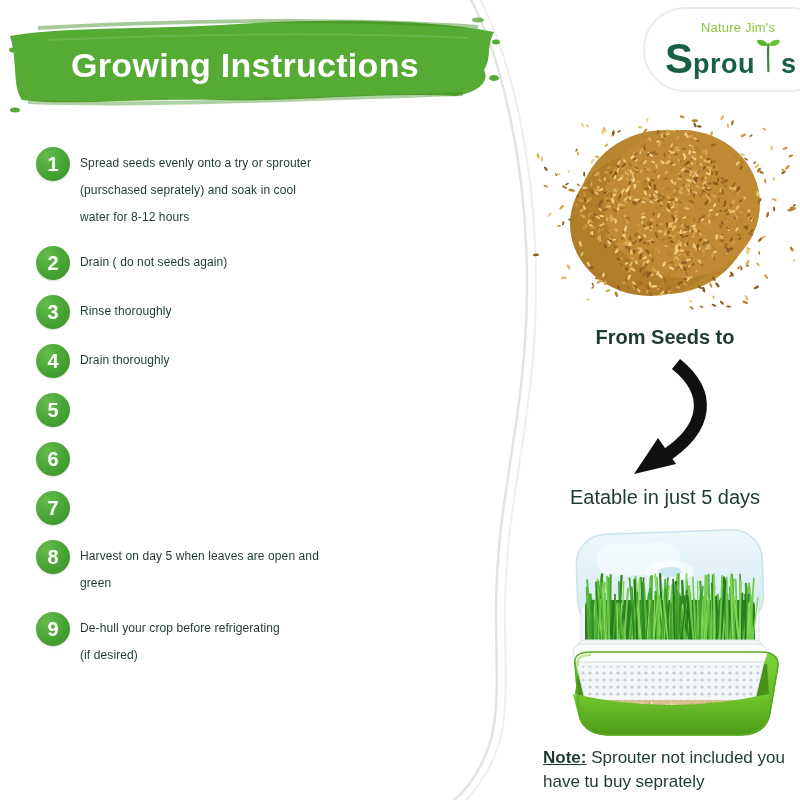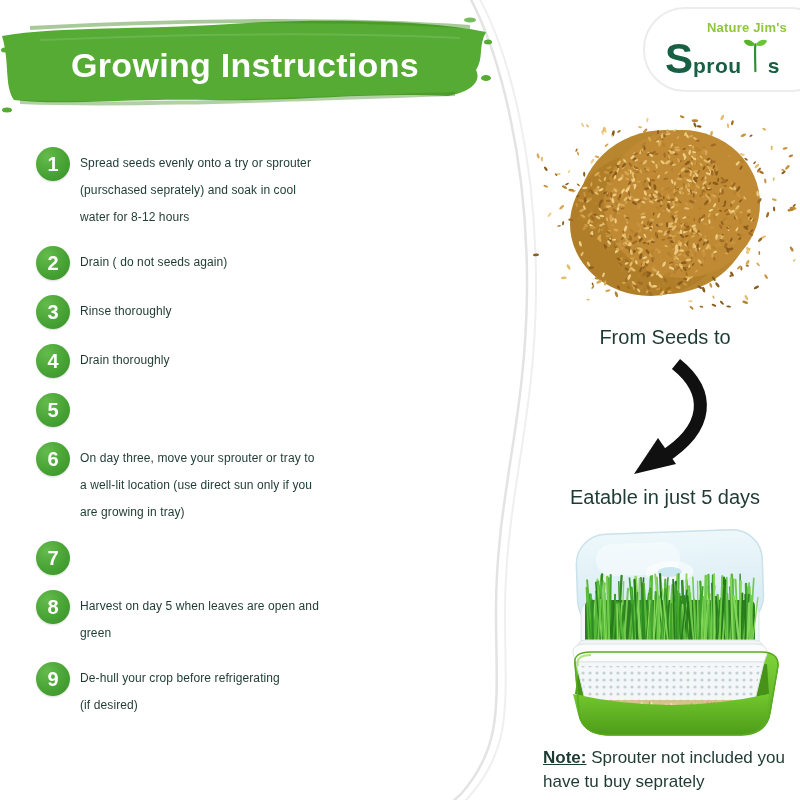--- a/index.html
+++ b/index.html
@@ -11,30 +11,30 @@
   }
   
   #panel-lines{position:absolute;left:0;top:0;width:800px;height:800px;z-index:0;}
   
   .logo-card{
     position:absolute;left:643px;top:7px;width:185px;height:81px;
     background:#fff;border:2px solid #ececec;border-radius:42px;z-index:2;
   }
   .logo{position:absolute;left:20px;top:10px;width:150px;height:62px;}
   .logo-nature{
-    position:absolute;left:36px;top:1px;font-size:13px;font-weight:bold;
-    color:var(--logo_light_green,#8dc63f);letter-spacing:.2px;white-space:nowrap;margin-left:6px;
+    position:absolute;left:36px;top:1px;font-size:13px;font-weight:normal;
+    color:var(--logo_light_green,#8dc63f);letter-spacing:.2px;white-space:nowrap;
   }
   .logo-main{position:absolute;left:0;top:8px;display:flex;align-items:baseline;
     color:var(--logo_dark_green,#176043);font-weight:bold;line-height:1;}
   .logo-main .big-s{font-size:42px;}
-  .logo-main .small{font-size:21px;letter-spacing:.5px;}
+  .logo-main .small{font-size:27px;letter-spacing:.5px;}
   .sprout-t{position:relative;top:6px;margin:0 1px;}
   
-  .brush-wrap{position:absolute;left:0;top:6px;width:492px;height:114px;z-index:1;}
+  .brush-wrap{position:absolute;left:0;top:6px;width:492px;height:114px;z-index:1;padding-left:8px;}
   .brush-title{
     position:absolute;left:0;top:40px;width:490px;text-align:center;
     color:#ffffff;font-size:34px;font-weight:bold;letter-spacing:.3px;z-index:2;
   }
   
   .steps{position:absolute;left:36px;top:150px;width:460px;z-index:1;}
   .step{display:flex;align-items:flex-start;margin-bottom:18px;}
   .step-num{
     width:34px;height:34px;border-radius:50%;flex:0 0 34px;margin-right:10px;margin-top:-3px;
     background:radial-gradient(circle at 32% 28%, #63bb4b, var(--circle_green,#46a233) 58%, #3c8f2a);
@@ -43,21 +43,21 @@
     box-shadow:0 1px 2px rgba(0,0,0,.15);
   }
   .step-text{
     font-size:12px;line-height:27px;white-space:pre-line;max-width:408px;
     color:var(--text_dark,#1d3a33);font-weight:500;letter-spacing:.1px;
   }
   
   .seeds-wrap{position:absolute;left:530px;top:112px;width:270px;height:200px;z-index:1;}
   .from-seeds{
     position:absolute;left:530px;top:326px;width:270px;text-align:center;
-    font-size:20px;font-weight:400;z-index:1;
+    font-size:20px;font-weight:700;z-index:1;
   }
   .big-arrow{position:absolute;left:618px;top:358px;z-index:1;}
   .eatable{
     position:absolute;left:515px;top:486px;width:300px;text-align:center;
     font-size:20px;font-weight:500;z-index:1;
   }
   .tray-wrap{position:absolute;left:545px;top:516px;width:250px;height:228px;z-index:1;}
   .note{
     position:absolute;left:543px;top:746px;width:272px;z-index:1;
     font-size:17px;line-height:1.4;color:var(--text_dark,#1d3a33);
@@ -121,23 +121,20 @@
     </div>
   <div class="step">
       <div class="step-num">4</div>
       <div class="step-text">Drain thoroughly</div>
     </div>
   <div class="step">
       <div class="step-num">5</div>
     </div>
   <div class="step">
       <div class="step-num">6</div>
-      <div class="step-text">On day three, move your sprouter or tray to
-a well-lit location (use direct sun only if you
-are growing in tray)</div>
     </div>
   <div class="step">
       <div class="step-num">7</div>
     </div>
   <div class="step">
       <div class="step-num">8</div>
       <div class="step-text">Harvest on day 5 when leaves are open and
 green</div>
     </div>
   <div class="step">

